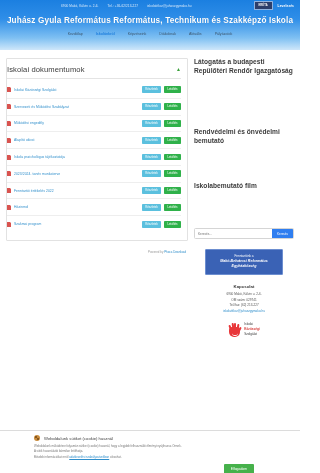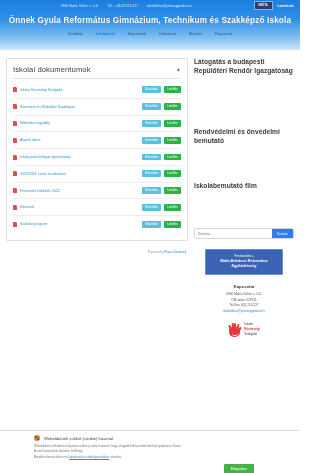--- a/index.html
+++ b/index.html
@@ -45,21 +45,21 @@
   .nav a.active{color:#1f7fdc;font-weight:bold;opacity:1;}
 
   
   .body-wrap{display:flex;padding:8px 6px 0 6px;gap:6px;}
   .col-main{width:182px;}
   .col-side{width:100px;}
 
   
   .doc-panel{
     background:#ffffff;border:.5px solid #e2e2e2;border-radius:1px;
-    padding:6px 6px 8px 6px;
+    padding:6px 6px 8px 0;
   }
   .doc-head{
     display:flex;align-items:center;justify-content:space-between;
     border-bottom:.5px solid #e4e4e4;padding-bottom:4px;margin-bottom:3px;
   }
   .doc-head h2{
     margin:0;font-size:7.6px;font-weight:normal;color:#3a3a3a;letter-spacing:.1px;
   }
   .doc-head .up-ico{font-size:5px;color:#3aa03a;line-height:1;}
 
@@ -194,21 +194,21 @@
         <span>6900 Makó, Kálvin u. 2-6.</span>
         <span>Tel.: +36-62/213-227</span>
         <span>iskolatitkar@juhaszgymako.hu</span>
       </div>
       <div class="topbar-right">
         <span class="kreta-badge">KRÉTA</span>
         <span class="lev">Levelezés</span>
       </div>
     </div>
 
-    <div class="site-title">Önnek Gyula Református Gimnázium, Technikum és Szakképző Iskola</div>
+    <div class="site-title">Juhász Gyula Református Református, Technikum és Szakképző Iskola</div>
 
     <div class="nav">
       <a href="#">Kezdőlap</a>
       <a href="#" class="active">Iskolánkról</a>
       <a href="#">Képzéseink</a>
       <a href="#">Diákoknak</a>
       <a href="#">Aktuális</a>
       <a href="#">Pályázatok</a>
     </div>
   </div>

